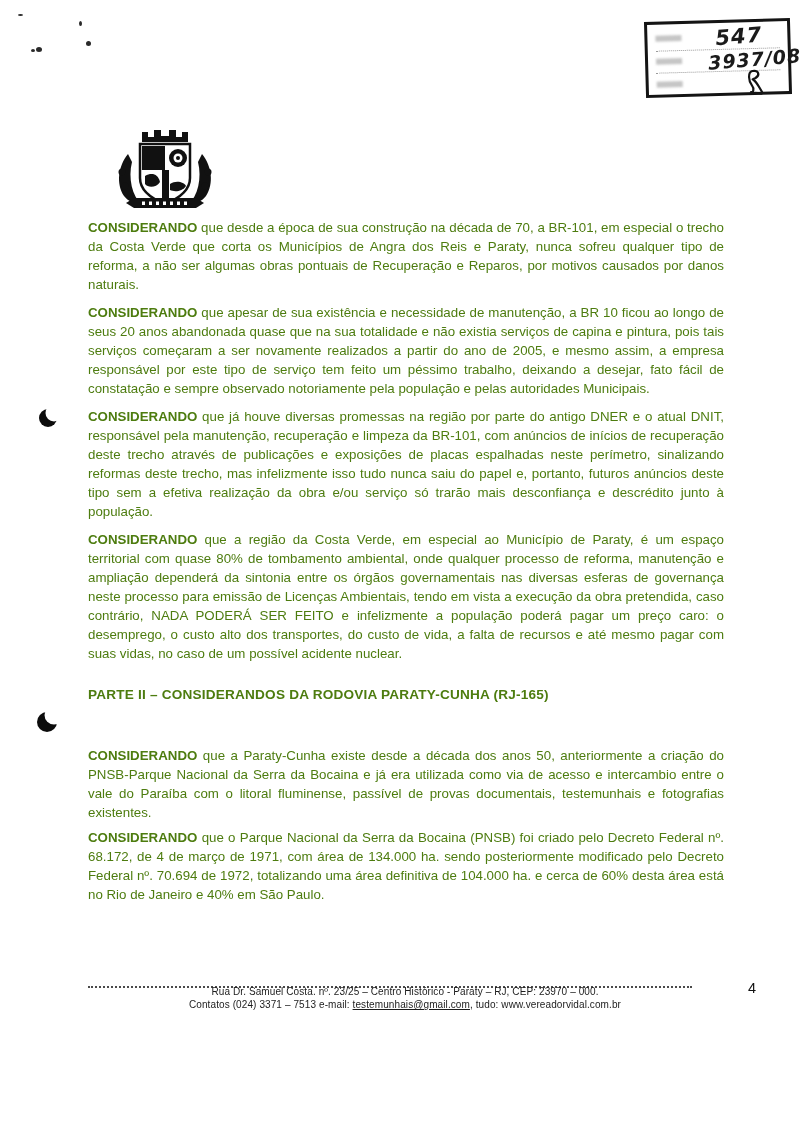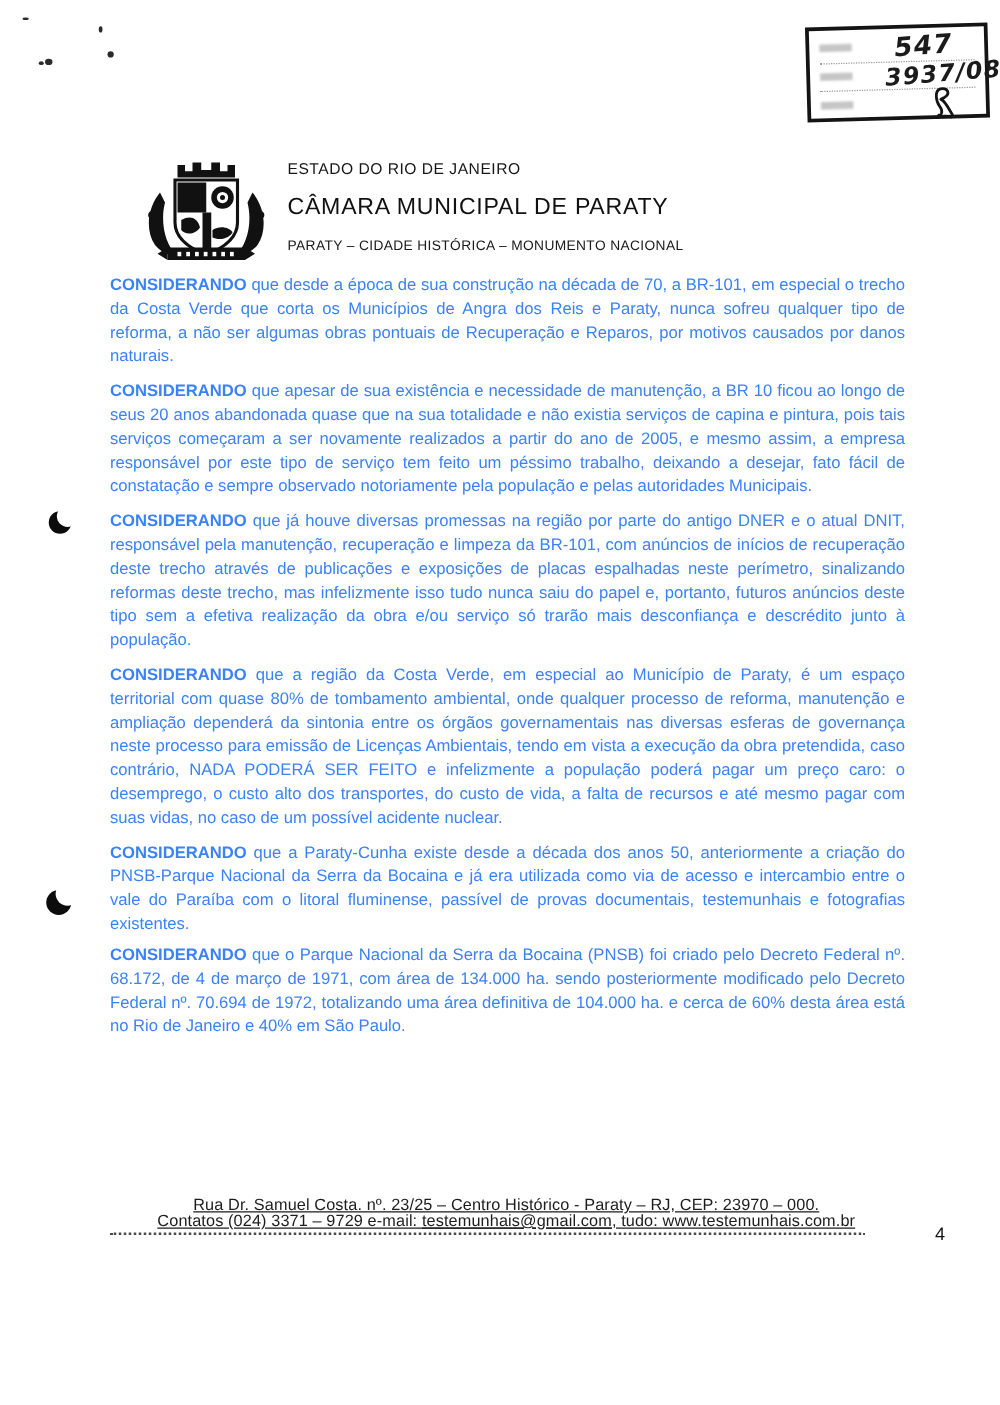--- a/index.html
+++ b/index.html
@@ -43,41 +43,40 @@
   .header { position: absolute; left: 112px; top: 126px; width: 620px; height: 92px; }
   .crest { position: absolute; left: 0; top: 0; width: 106px; height: 92px; }
   .header-text { position: absolute; left: 118px; top: 2px; width: 500px; }
   .h-line1 { font-size: 12.5px; letter-spacing: 0.4px; color: #161616; }
   .h-line2 { font-size: 18.5px; letter-spacing: 0.6px; margin-top: 12px; color: #111; }
   .h-line3 { font-size: 11px; letter-spacing: 0.3px; margin-top: 15px; color: #1a1a1a; }
 
   
   .doc-body {
     position: absolute; left: 88px; top: 218px; width: 636px;
-    font-size: 13.3px; line-height: 19px; text-align: justify; color: #3b82f6;
+    font-size: 13.3px; line-height: 19px; text-align: justify; color: #4d7c0f;
   }
   .doc-body p { margin: 0 0 9px 0; }
   .lead { font-weight: bold; }
   .section-heading {
     font-weight: bold; font-size: 13.6px; letter-spacing: 0.2px;
     margin-top: 22px; margin-bottom: 42px; text-align: left;
   }
   .p-tight { margin-bottom: 6px !important; }
 
   
   .footer-rule {
     position: absolute; left: 88px; top: 986px; width: 604px;
     border-top: 2px dotted #4a4a4a; height: 0;
   }
   .page-number { position: absolute; left: 748px; top: 980px; font-size: 14.5px; color: #111; }
   .footer-text {
-    position: absolute; left: 100px; top: 957px; width: 610px;
-    text-align: center; font-size: 13px; line-height: 13px; color: #1c1c1c;
+    position: absolute; left: 100px; top: 985px; width: 610px;
+    text-align: center; font-size: 10px; line-height: 13px; color: #1c1c1c;
     letter-spacing: 0.1px;
-    text-decoration: underline;
   }
   .footer-email { text-decoration: underline; }
 </style>
 </head>
 <body>
 
 <div class="page">
 
   <div class="speck" style="left:18px; top:14px; width:5px; height:2px;"></div>
   <div class="speck" style="left:79px; top:21px; width:3px; height:5px;"></div>
@@ -140,38 +139,34 @@
       <g fill="#fff">
         <rect x="30" y="75.5" width="3" height="3.5"></rect>
         <rect x="37" y="75.5" width="3" height="3.5"></rect>
         <rect x="44" y="75.5" width="3" height="3.5"></rect>
         <rect x="51" y="75.5" width="3" height="3.5"></rect>
         <rect x="58" y="75.5" width="3" height="3.5"></rect>
         <rect x="65" y="75.5" width="3" height="3.5"></rect>
         <rect x="72" y="75.5" width="3" height="3.5"></rect>
       </g>
     </svg>
-    <div class="header-text">
-      <div class="h-line1">ESTADO DO RIO DE JANEIRO</div>
-      <div class="h-line2">CÂMARA MUNICIPAL DE PARATY</div>
-      <div class="h-line3">PARATY – CIDADE HISTÓRICA – MONUMENTO NACIONAL</div>
-    </div>
   </div>
 
   <div class="doc-body">
     <p><span class="lead">CONSIDERANDO</span><span> que desde a época de sua construção na década de 70, a BR-101, em especial o trecho da Costa Verde que corta os Municípios de Angra dos Reis e Paraty, nunca sofreu qualquer tipo de reforma, a não ser algumas obras pontuais de Recuperação e Reparos, por motivos causados por danos naturais.</span></p>
     <p><span class="lead">CONSIDERANDO</span><span> que apesar de sua existência e necessidade de manutenção, a BR 10 ficou ao longo de seus 20 anos abandonada quase que na sua totalidade e não existia serviços de capina e pintura, pois tais serviços começaram a ser novamente realizados a partir do ano de 2005, e mesmo assim, a empresa responsável por este tipo de serviço tem feito um péssimo trabalho, deixando a desejar, fato fácil de constatação e sempre observado notoriamente pela população e pelas autoridades Municipais.</span></p>
     <p><span class="lead">CONSIDERANDO</span><span> que já houve diversas promessas na região por parte do antigo DNER e o atual DNIT, responsável pela manutenção, recuperação e limpeza da BR-101, com anúncios de inícios de recuperação deste trecho através de publicações e exposições de placas espalhadas neste perímetro, sinalizando reformas deste trecho, mas infelizmente isso tudo nunca saiu do papel e, portanto, futuros anúncios deste tipo sem a efetiva realização da obra e/ou serviço só trarão mais desconfiança e descrédito junto à população.</span></p>
     <p><span class="lead">CONSIDERANDO</span><span> que a região da Costa Verde, em especial ao Município de Paraty, é um espaço territorial com quase 80% de tombamento ambiental, onde qualquer processo de reforma, manutenção e ampliação dependerá da sintonia entre os órgãos governamentais nas diversas esferas de governança neste processo para emissão de Licenças Ambientais, tendo em vista a execução da obra pretendida, caso contrário, NADA PODERÁ SER FEITO e infelizmente a população poderá pagar um preço caro: o desemprego, o custo alto dos transportes, do custo de vida, a falta de recursos e até mesmo pagar com suas vidas, no caso de um possível acidente nuclear.</span></p>
 
+    <div class="section-heading">PARTE II – CONSIDERANDOS DA RODOVIA PARATY-CUNHA (RJ-165)</div>
 
     <p class="p-tight"><span class="lead">CONSIDERANDO</span><span> que a Paraty-Cunha existe desde a década dos anos 50, anteriormente a criação do PNSB-Parque Nacional da Serra da Bocaina e já era utilizada como via de acesso e intercambio entre o vale do Paraíba com o litoral fluminense, passível de provas documentais, testemunhais e fotografias existentes.</span></p>
     <p><span class="lead">CONSIDERANDO</span><span> que o Parque Nacional da Serra da Bocaina (PNSB) foi criado pelo Decreto Federal nº. 68.172, de 4 de março de 1971, com área de 134.000 ha. sendo posteriormente modificado pelo Decreto Federal nº. 70.694 de 1972, totalizando uma área definitiva de 104.000 ha. e cerca de 60% desta área está no Rio de Janeiro e 40% em São Paulo.</span></p>
   </div>
 
   <div class="footer-rule"></div>
   <div class="page-number">4</div>
   <div class="footer-text">
     <div>Rua Dr. Samuel Costa. nº. 23/25 – Centro Histórico - Paraty – RJ, CEP: 23970 – 000.</div>
-    <div><span>Contatos (024) 3371 – 9729 e-mail: </span><span class="footer-email">testemunhais@gmail.com</span><span>, tudo: </span><span>www.testemunhais.com.br</span></div>
+    <div><span>Contatos (024) 3371 – 7513 e-mail: </span><span class="footer-email">testemunhais@gmail.com</span><span>, tudo: </span><span>www.vereadorvidal.com.br</span></div>
   </div>
 
 </div>
 
 </body></html>

